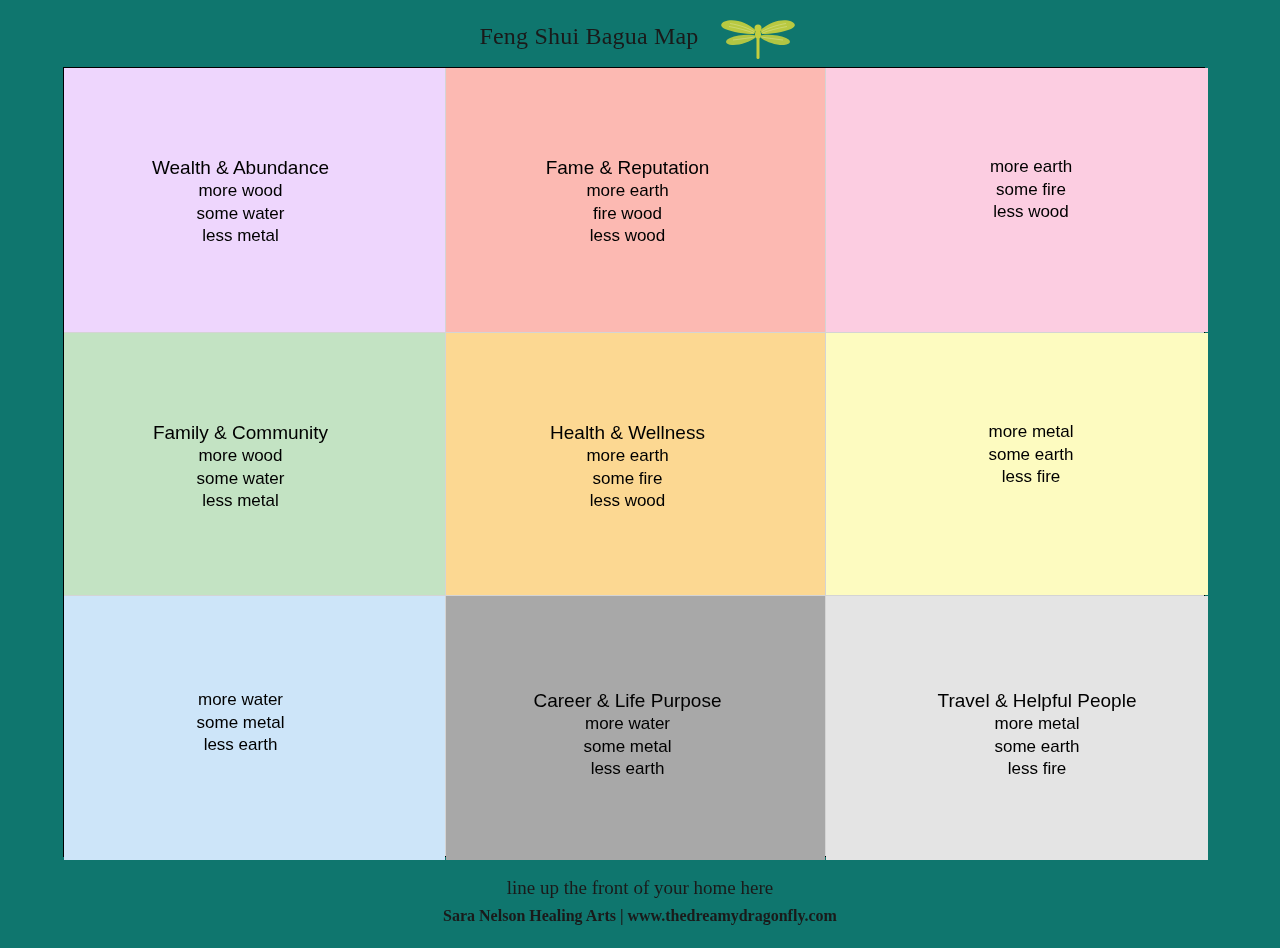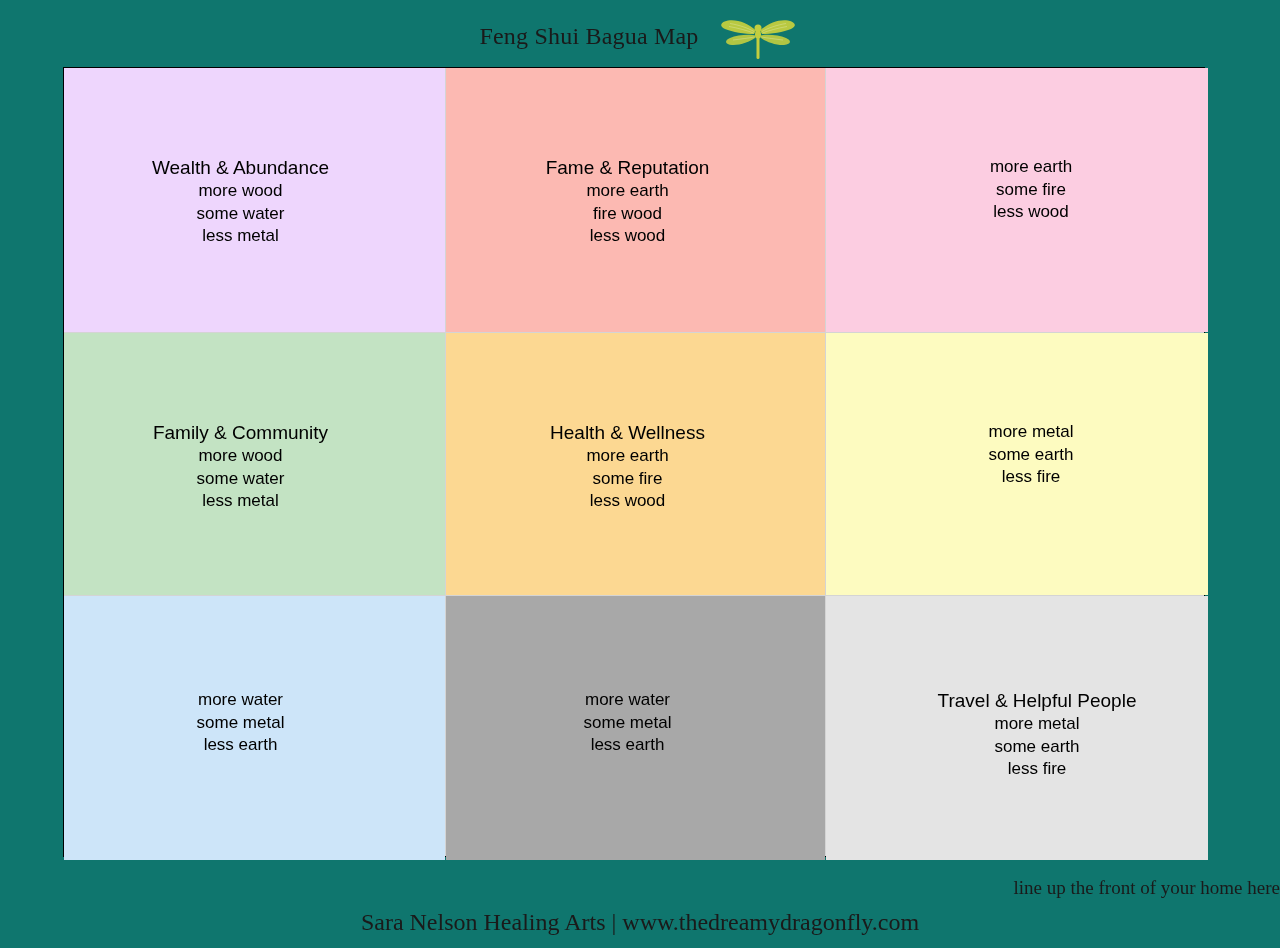--- a/index.html
+++ b/index.html
@@ -101,27 +101,26 @@
     left: 0;
     top: 874px;
     width: 1280px;
     text-align: center;
     font-family: "Liberation Serif", serif;
     color: #1a1a1a;
   }
   .footer-line-1 {
     font-size: 19px;
     line-height: 27px;
-    text-align: right;
   }
   .footer-line-2 {
-    font-size: 24px;
+    font-size: 16px;
     line-height: 28px;
-    font-weight: normal;
-    margin-top: 7px;
+    font-weight: bold;
+    margin-top: 1px;
   }
 </style>
 </head>
 <body>
 
 <div class="page">
 
   <div class="header">
     <div class="header-title">Feng Shui Bagua Map</div>
     <span>
@@ -211,20 +210,21 @@
     <div class="bagua-cell row-bot nudge-l" style="background:#cde5f9">
       <div class="cell-text">
         <div class="cell-line">more water</div>
         <div class="cell-line">some metal</div>
         <div class="cell-line">less earth</div>
       </div>
     </div>
 
     <div class="bagua-cell row-bot nudge-l2" style="background:#a8a8a8">
       <div class="cell-text">
+        <div class="cell-title">Career &amp; Life Purpose</div>
         <div class="cell-line">more water</div>
         <div class="cell-line">some metal</div>
         <div class="cell-line">less earth</div>
       </div>
     </div>
 
     <div class="bagua-cell row-bot nudge-r2" style="background:#e4e4e4">
       <div class="cell-text">
         <div class="cell-title">Travel &amp; Helpful People</div>
         <div class="cell-line">more metal</div>

